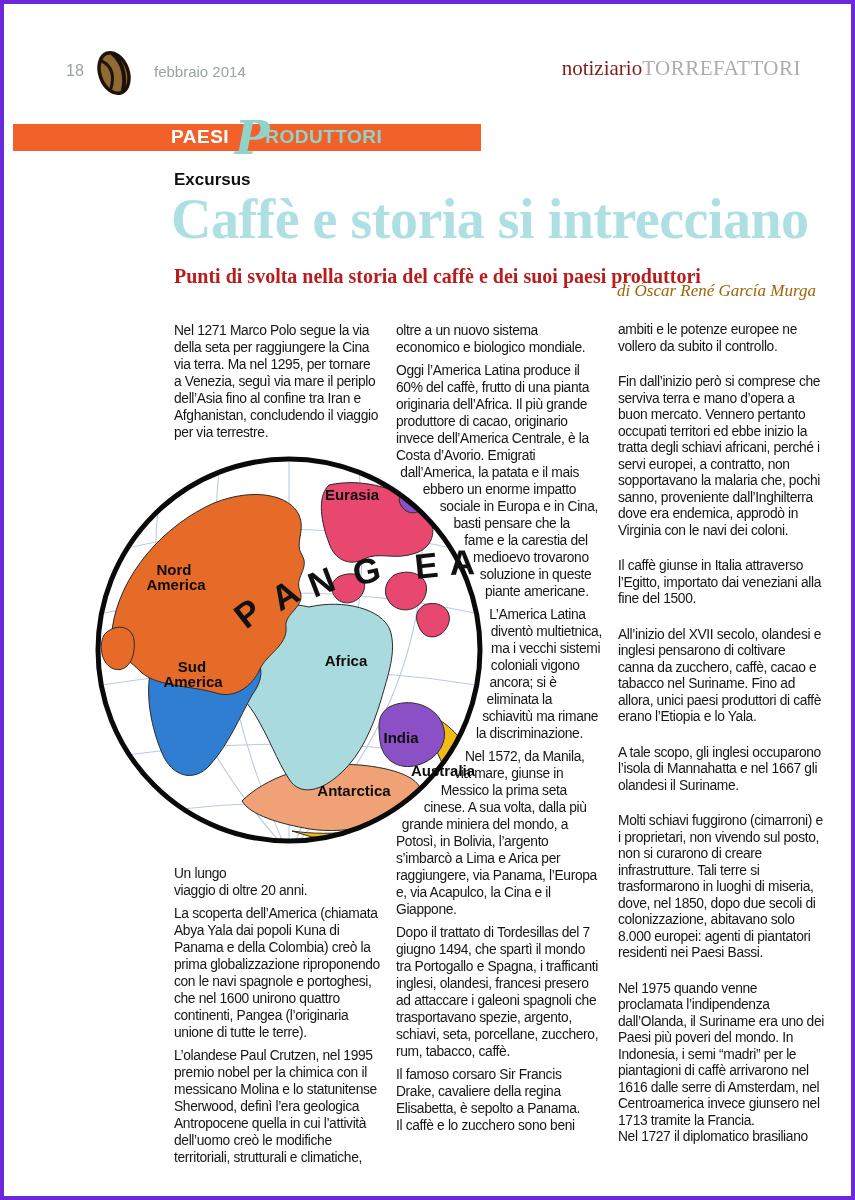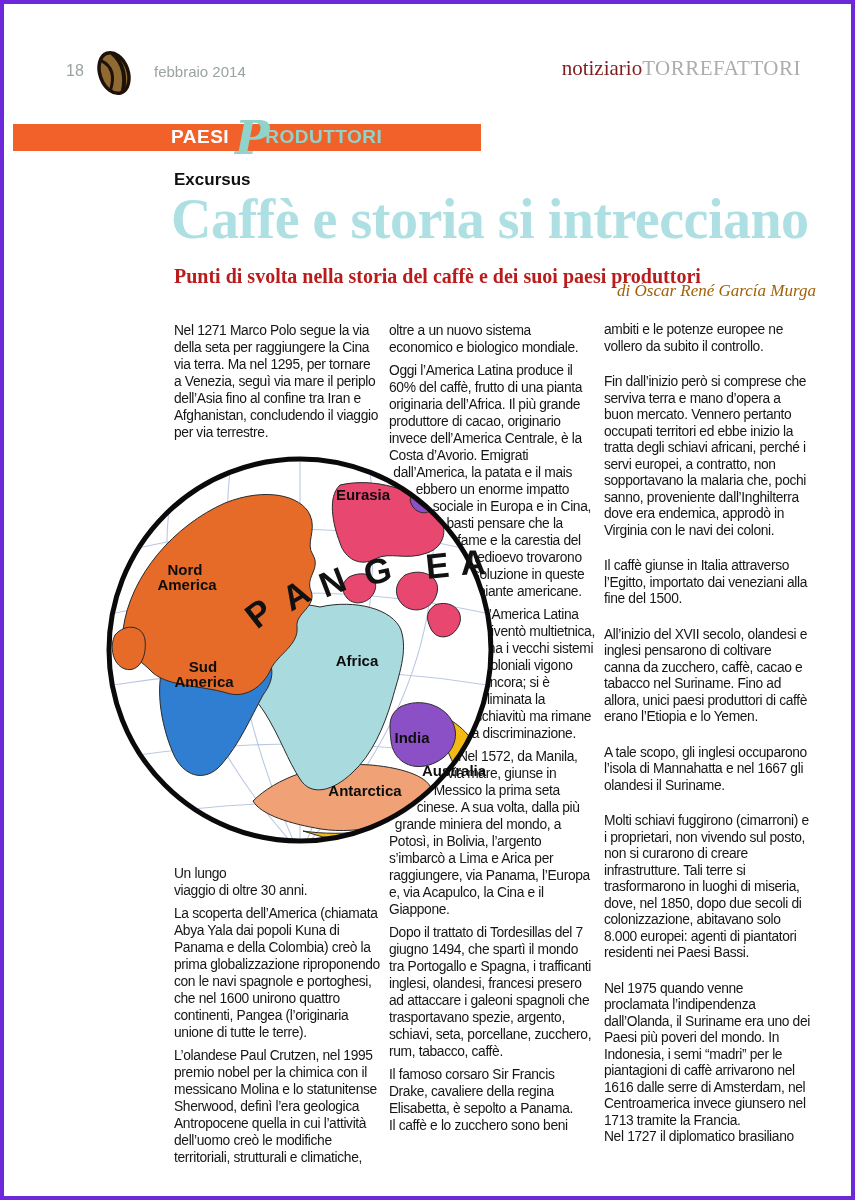--- a/index.html
+++ b/index.html
@@ -25,32 +25,32 @@
   
   .kicker{position:absolute;left:170px;top:166px;font-size:17px;font-weight:bold;color:#101010;}
   .title{position:absolute;left:167px;top:183px;width:670px;font-family:Liberation Serif, serif;
          font-weight:bold;font-size:56px;letter-spacing:-.5px;color:#aee0e3;white-space:nowrap;}
   .subtitle{position:absolute;left:170px;top:241px;width:650px;font-family:"Liberation Serif",serif;
             font-weight:bold;font-size:20px;color:#b91c1c;margin-top:20px;}
   .byline{position:absolute;left:170px;top:277px;width:642px;text-align:right;
           font-family:"Liberation Serif",serif;font-style:italic;font-size:17px;color:#a16207;}
 
   
-  .columns{position:absolute;left:170px;top:318px;width:650px;display:flex;gap:9px;}
+  .columns{position:absolute;left:170px;top:318px;width:650px;display:flex;gap:9px;justify-content:space-between;}
   .col{width:206px;font-size:13.8px;line-height:17px;letter-spacing:-.35px;color:#161616;text-align:left;}
   .col p{margin:0;}
   .col p + p{margin-top:6px;}
   .col3 p + p{margin-top:19px;}
   .col3{line-height:16.5px;}
   p.tight{margin-top:0 !important;}
   .map-spacer{height:424px;}
   .shape-shim{float:left;width:104px;height:540px;shape-outside:circle(196px at -106px 327px);shape-margin:5px;}
 
   
-  .map{position:absolute;left:99px;top:449px;width:394px;height:394px;}
+  .map{position:absolute;left:88px;top:449px;width:394px;height:394px;}
   .map svg{display:block;}
   .map-label{font-family:"Liberation Sans",sans-serif;font-weight:bold;font-size:15px;fill:#0d0d0d;}
   .pangea-letter{font-family:"Liberation Sans",sans-serif;font-weight:bold;font-size:35px;fill:#111;}
 </style>
 </head>
 <body>
 
 <div class="page">
 
   <div class="page-num">18</div>
@@ -77,39 +77,39 @@
   <div class="kicker">Excursus</div>
   <div class="title">Caffè e storia si intrecciano</div>
   <div class="subtitle">Punti di svolta nella storia del caffè e dei suoi paesi produttori</div>
   <div class="byline">di Óscar René García Murga</div>
 
   <div class="columns">
     <div class="col">
       <p>Nel 1271 Marco Polo segue la via della seta per raggiungere la Cina via terra. Ma nel 1295, per tornare a Venezia, seguì via mare il periplo dell’Asia fino al confine tra Iran e Afghanistan, concludendo il viaggio per via terrestre.</p>
       <div class="map-spacer"></div>
       <p>Un lungo</p>
-      <p class="tight">viaggio di oltre 30 anni.</p>
+      <p class="tight">viaggio di oltre 20 anni.</p>
       <p>La scoperta dell’America (chiamata Abya Yala dai popoli Kuna di Panama e della Colombia) creò la prima globalizzazione riproponendo con le navi spagnole e portoghesi, che nel 1600 unirono quattro continenti, Pangea (l’originaria unione di tutte le terre).</p>
       <p>L’olandese Paul Crutzen, nel 1995 premio nobel per la chimica con il messicano Molina e lo statunitense Sherwood, definì l’era geologica Antropocene quella in cui l’attività dell’uomo creò le modifiche territoriali, strutturali e climatiche,</p>
     </div>
     <div class="col">
       <div class="shape-shim"></div>
       <p>oltre a un nuovo sistema economico e biologico mondiale.</p>
       <p>Oggi l’America Latina produce il 60% del caffè, frutto di una pianta originaria dell’Africa. Il più grande produttore di cacao, originario invece dell’America Centrale, è la Costa d’Avorio. Emigrati dall’America, la patata e il mais ebbero un enorme impatto sociale in Europa e in Cina, basti pensare che la fame e la carestia del medioevo trovarono soluzione in queste piante americane.</p>
       <p>L’America Latina diventò multietnica, ma i vecchi sistemi coloniali vigono ancora; si è eliminata la schiavitù ma rimane la discriminazione.</p>
       <p>Nel 1572, da Manila, via mare, giunse in Messico la prima seta cinese. A sua volta, dalla più grande miniera del mondo, a Potosì, in Bolivia, l’argento s’imbarcò a Lima e Arica per raggiungere, via Panama, l’Europa e, via Acapulco, la Cina e il Giappone.</p>
       <p>Dopo il trattato di Tordesillas del 7 giugno 1494, che spartì il mondo tra Portogallo e Spagna, i trafficanti inglesi, olandesi, francesi presero ad attaccare i galeoni spagnoli che trasportavano spezie, argento, schiavi, seta, porcellane, zucchero, rum, tabacco, caffè.</p>
       <p>Il famoso corsaro Sir Francis Drake, cavaliere della regina Elisabetta, è sepolto a Panama.</p>
       <p class="tight">Il caffè e lo zucchero sono beni</p>
     </div>
     <div class="col col3">
       <p>ambiti e le potenze europee ne vollero da subito il controllo.</p>
       <p>Fin dall’inizio però si comprese che serviva terra e mano d’opera a buon mercato. Vennero pertanto occupati territori ed ebbe inizio la tratta degli schiavi africani, perché i servi europei, a contratto, non sopportavano la malaria che, pochi sanno, proveniente dall’Inghilterra dove era endemica, approdò in Virginia con le navi dei coloni.</p>
       <p>Il caffè giunse in Italia attraverso l’Egitto, importato dai veneziani alla fine del 1500.</p>
-      <p>All’inizio del XVII secolo, olandesi e inglesi pensarono di coltivare canna da zucchero, caffè, cacao e tabacco nel Suriname. Fino ad allora, unici paesi produttori di caffè erano l’Etiopia e lo Yemen.</p>
+      <p>All’inizio del XVII secolo, olandesi e inglesi pensarono di coltivare canna da zucchero, caffè, cacao e tabacco nel Suriname. Fino ad allora, unici paesi produttori di caffè erano l’Etiopia e lo Yala.</p>
       <p>A tale scopo, gli inglesi occuparono l’isola di Mannahatta e nel 1667 gli olandesi il Suriname.</p>
       <p>Molti schiavi fuggirono (cimarroni) e i proprietari, non vivendo sul posto, non si curarono di creare infrastrutture. Tali terre si trasformarono in luoghi di miseria, dove, nel 1850, dopo due secoli di colonizzazione, abitavano solo 8.000 europei: agenti di piantatori residenti nei Paesi Bassi.</p>
       <p>Nel 1975 quando venne proclamata l’indipendenza dall’Olanda, il Suriname era uno dei Paesi più poveri del mondo. In Indonesia, i semi “madri” per le piantagioni di caffè arrivarono nel 1616 dalle serre di Amsterdam, nel Centroamerica invece giunsero nel 1713 tramite la Francia.</p>
       <p class="tight">Nel 1727 il diplomatico brasiliano</p>
     </div>
   </div>
 
   <div class="map">
     <svg width="394" height="394" viewBox="0 0 394 394">
       <defs>

